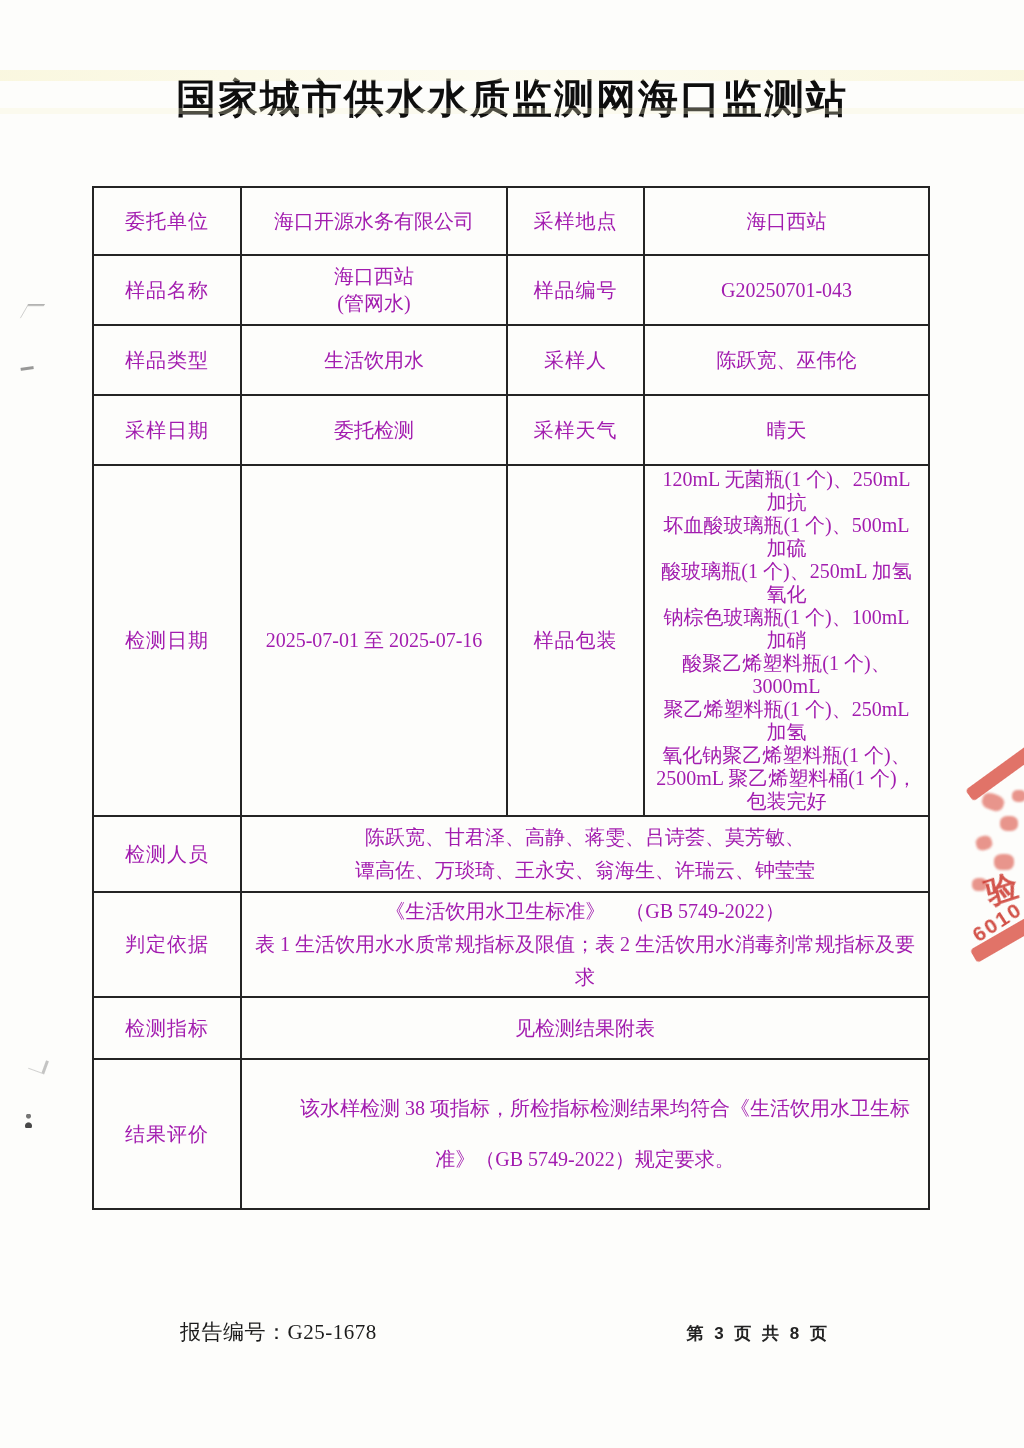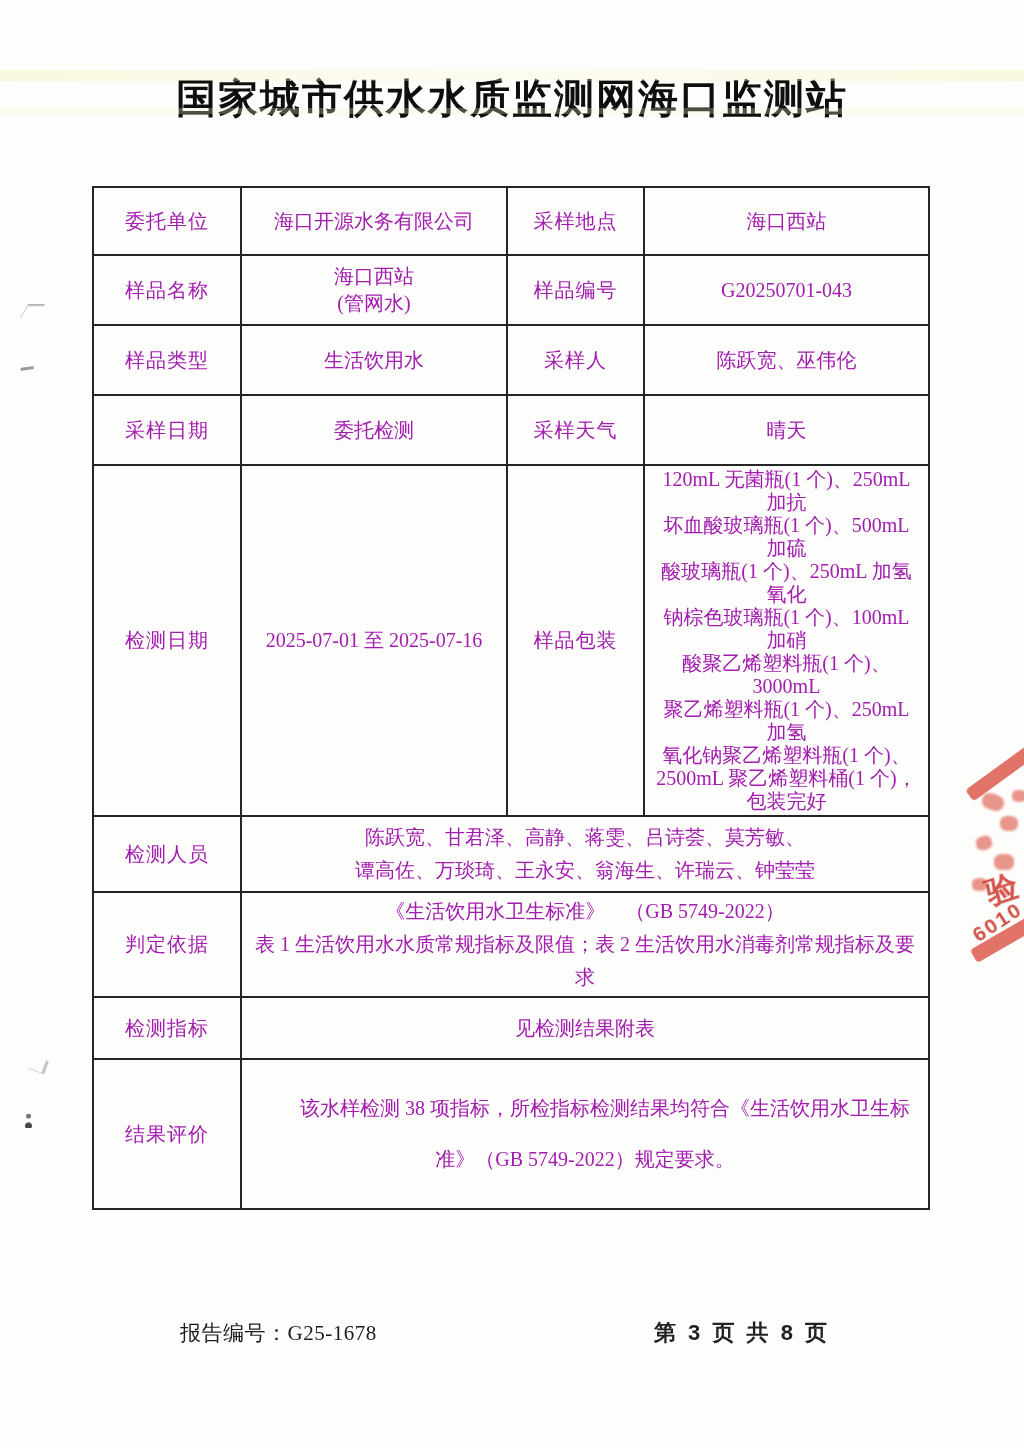--- a/index.html
+++ b/index.html
@@ -68,21 +68,21 @@
   
   .footer{
     position:absolute;left:92px;top:1318px;width:836px;
     display:flex;justify-content:space-between;align-items:baseline;
     padding:0;box-sizing:border-box;
   }
   .report-no{margin-left:88px;font-size:21px;color:#1b1b1b;letter-spacing:.5px;}
   .page-info{
     margin-right:98px;
     font-family:"Liberation Sans","DejaVu Sans",sans-serif;
-    font-weight:bold;font-size:22px;letter-spacing:3px;color:#222;
+    font-weight:bold;font-size:17px;letter-spacing:3px;color:#222;
   }
 
   
   .stamp{position:absolute;left:942px;top:732px;width:160px;height:240px;pointer-events:none;}
   .stamp *{position:absolute;}
   .stamp-bar{background:rgba(219,84,72,.82);border-radius:4px;filter:blur(.7px);}
   .stamp-bar-top{left:18px;top:28px;width:98px;height:14px;transform:rotate(-36deg);}
   .stamp-bar-bottom{left:26px;top:196px;width:84px;height:15px;transform:rotate(-30deg);}
   .stamp-blob{background:rgba(222,95,82,.66);filter:blur(1.2px);border-radius:40%;}
   .blob-1{left:40px;top:62px;width:22px;height:16px;transform:rotate(20deg);}

